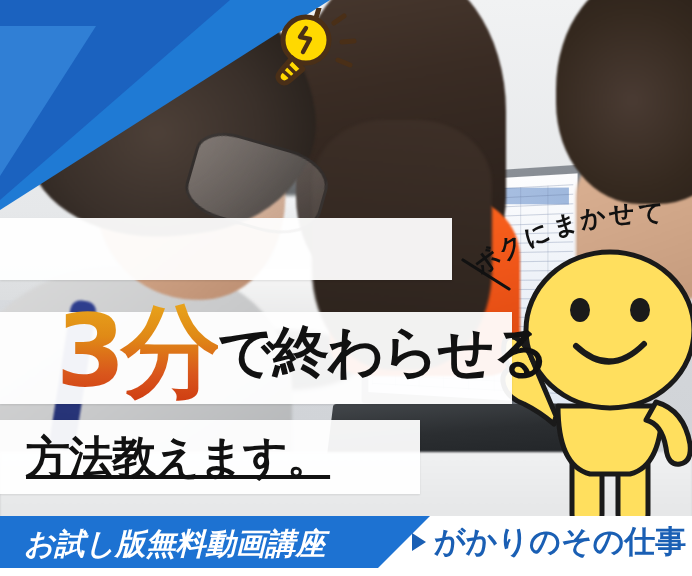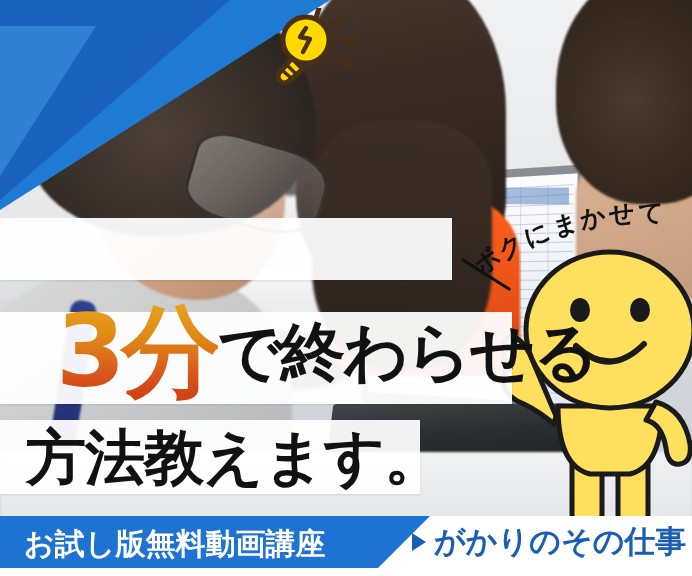--- a/index.html
+++ b/index.html
@@ -213,23 +213,23 @@
     -webkit-background-clip:text;background-clip:text;
     color:transparent;-webkit-text-fill-color:transparent;
     font-weight:bold;
   }
   .k-black{color:#111;font-weight:bold;}
 
   .hl-1 .num{font-size:50px;line-height:1;letter-spacing:-1px;}
   .hl-1 .k-black{font-size:44px;line-height:1;letter-spacing:-1.5px;}
 
   .hl-2 .num{font-size:100px;line-height:1;letter-spacing:-4px;}
-  .hl-2 .k-black{font-size:64px;line-height:1;letter-spacing:-2px;}
-
-  .hl-3 .k-black{font-size:60px;line-height:1;letter-spacing:-1px;}
+  .hl-2 .k-black{font-size:56px;line-height:1;letter-spacing:-2px;}
+
+  .hl-3 .k-black{font-size:44px;line-height:1;letter-spacing:-1px;text-decoration:underline;}
 
   
   .speech{position:absolute;left:470px;top:196px;width:220px;height:80px;}
   .speech span{
     position:absolute;
     font-family:"DejaVu Sans","Liberation Sans",sans-serif;
     font-weight:bold;font-size:25px;color:#111;
     transform-origin:50% 50%;
   }
   .pointer{
@@ -242,20 +242,21 @@
 
   
   .bottom{
     position:absolute;left:0;top:516px;width:692px;height:52px;
     background:#fff;overflow:hidden;
   }
   .bottom-blue{
     position:absolute;left:0;top:0;width:430px;height:56px;
     background:#1d72d2;
     clip-path:polygon(0 0,430px 0,378px 52px,0 52px);
+    font-style:italic;
   }
   .bottom-blue span{
     position:absolute;left:24px;top:50%;transform:translateY(-50%);
     color:#fff;font-weight:bold;font-size:30px;letter-spacing:0px;
     font-family:"DejaVu Sans","Liberation Sans",sans-serif;
     white-space:nowrap;
   }
   .bottom-link{
     position:absolute;left:412px;top:50%;transform:translateY(-50%);
     display:flex;align-items:center;gap:8px;

